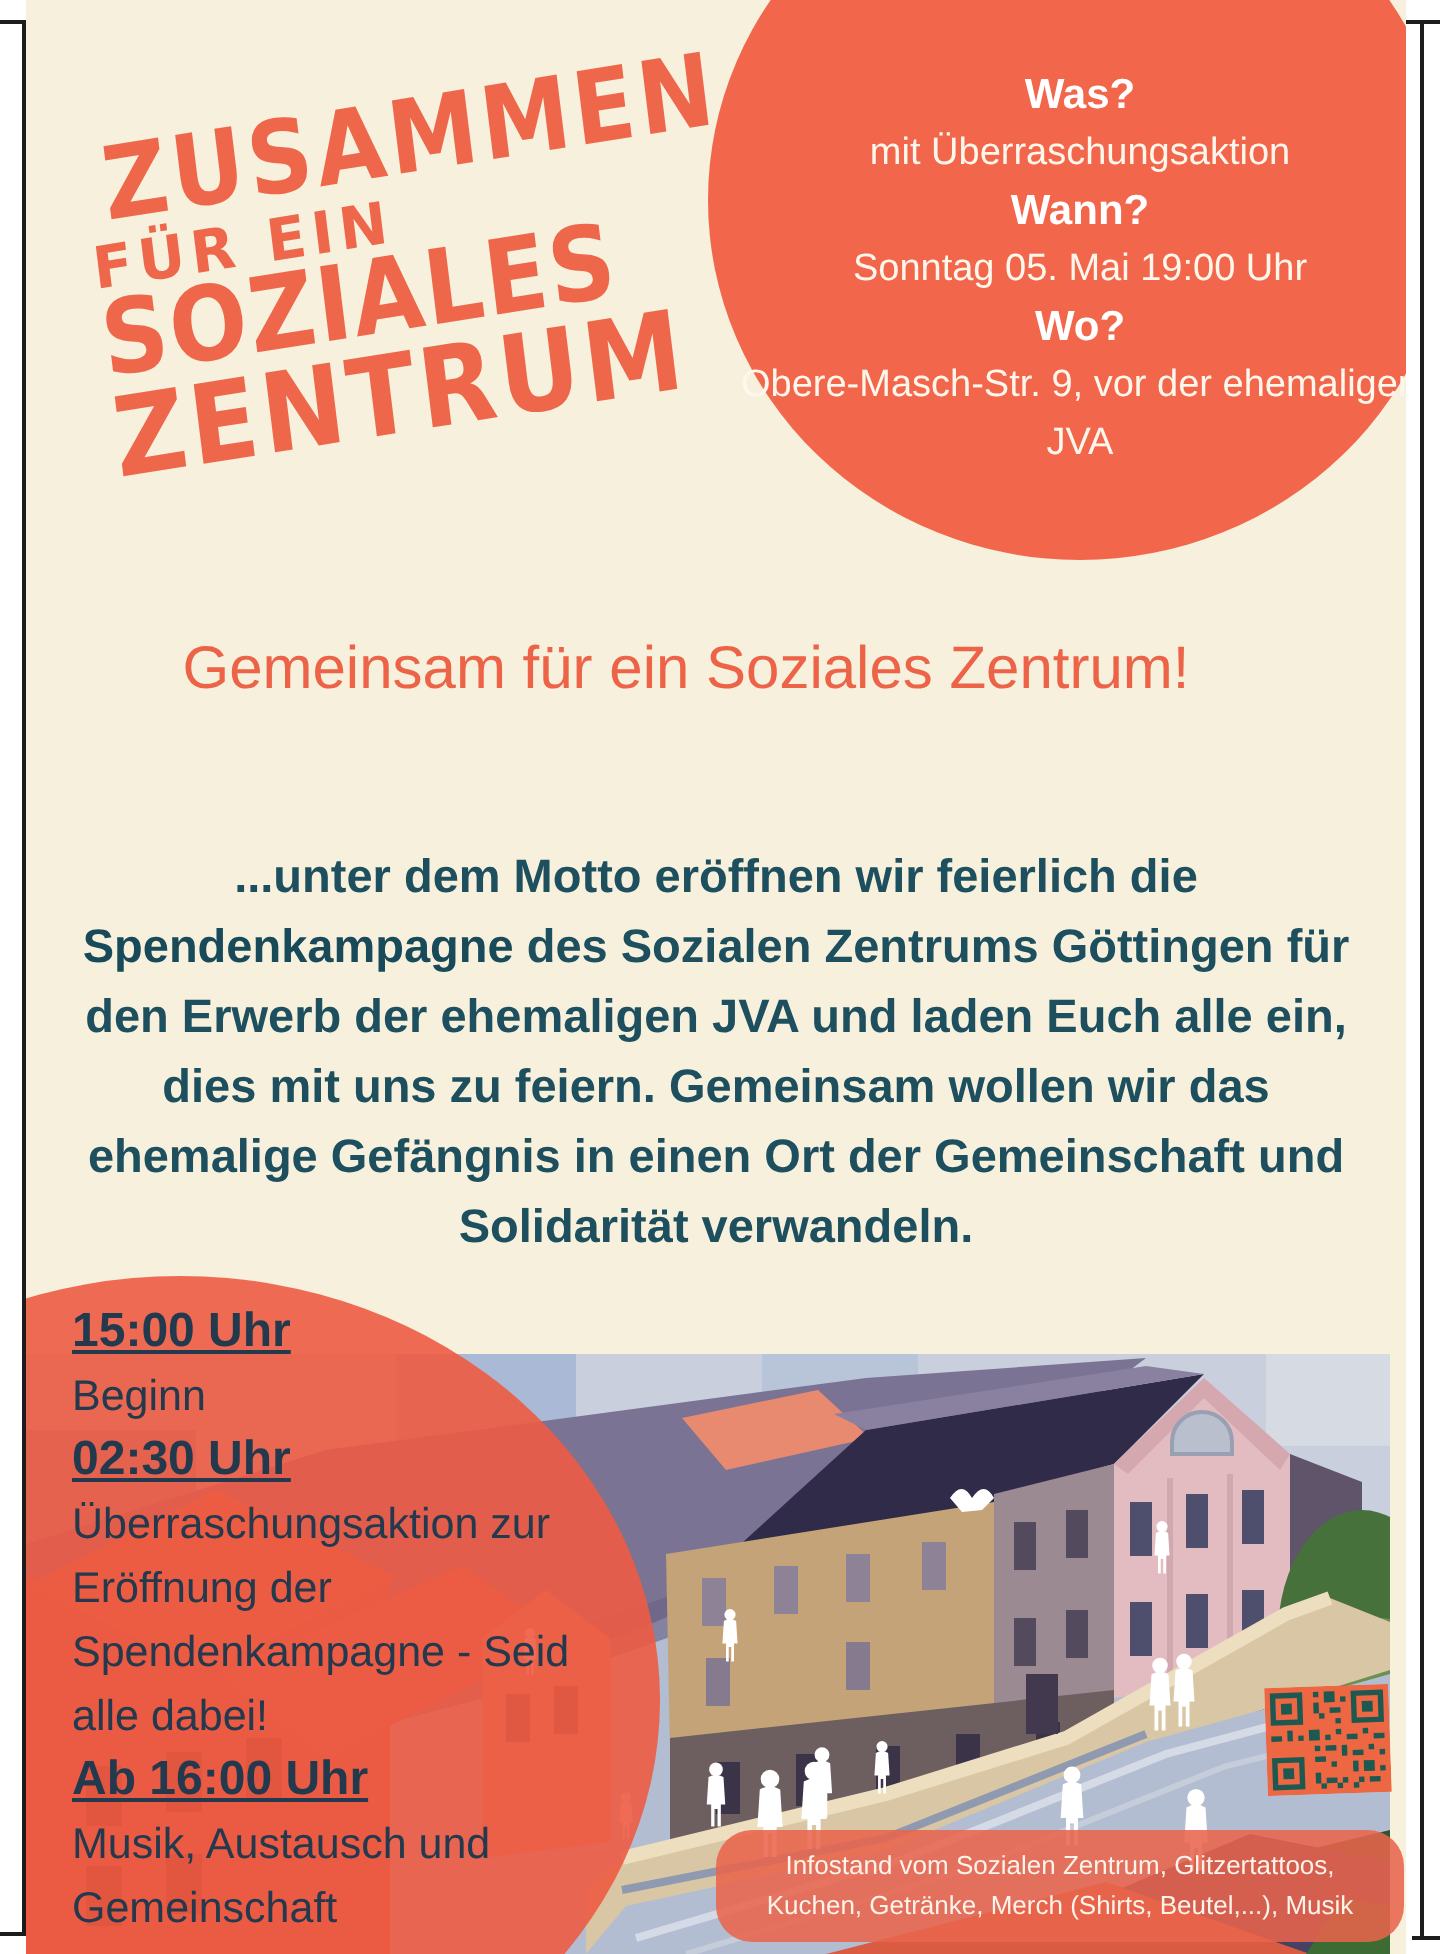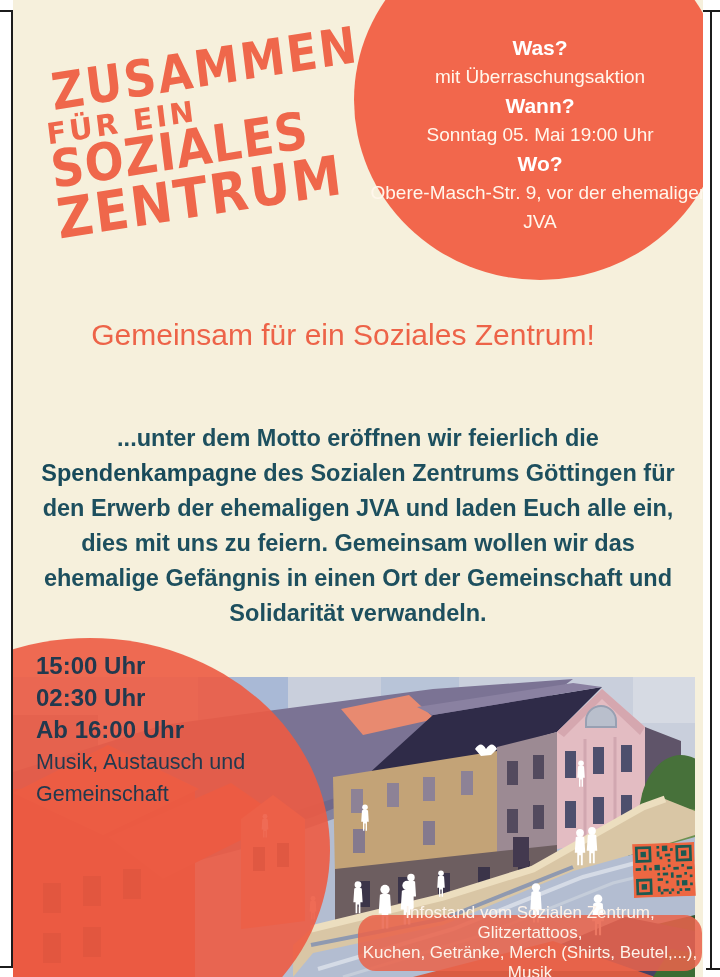--- a/index.html
+++ b/index.html
@@ -31,26 +31,26 @@
   
   #intro{left:8px;top:421px;width:674px;text-align:center;color:#1d4f5e;
          font-size:23.5px;line-height:35px;font-weight:bold;}
   #intro b{color:#184a5a;}
   
   #illu{left:0;top:677px;width:682px;height:300px;}
   
   #circle{left:-163px;top:638px;width:480px;height:424px;border-radius:50%;
           background:#ed5b43;opacity:0.9;}
   #schedule{left:23px;top:650px;width:256px;color:#22394e;font-size:21.5px;line-height:32px;}
-  #schedule .t{font-weight:bold;font-size:24px;}
+  #schedule .t{font-weight:bold;font-size:24px;text-decoration:underline;}
   
   #qr{left:620px;top:843px;width:62px;height:54px;transform:rotate(-2deg);}
   
   #pill{left:345px;top:915px;width:344px;height:56px;border-radius:18px;
-        background:rgba(233,100,76,0.87);color:#fdf3ea;font-size:17px;line-height:20px;
+        background:rgba(233,100,76,0.87);color:#fdf3ea;font-size:13px;line-height:20px;
         text-align:center;display:flex;flex-direction:column;justify-content:center;}
 </style>
 </head>
 <body>
 
 <div id="stage">
 
   <div class="mark" style="left:11px;top:10px;width:2px;height:957px;"></div>
   <div class="mark" style="left:0;top:10px;width:13px;height:2px;"></div>
   <div class="mark" style="left:0;top:966px;width:13px;height:2px;"></div>
@@ -186,21 +186,23 @@
       <use href="#person" transform="translate(394,228) scale(1.5)"></use>
       <use href="#person" transform="translate(352,142) scale(0.9)"></use>
       <use href="#person" transform="translate(568,98) scale(0.9)"></use>
       <use href="#person" transform="translate(252,150) scale(0.8)"></use>
     </svg>
 
     <div id="circle" class="abs"></div>
 
     <div id="schedule" class="abs">
       <div class="t">15:00 Uhr</div>
+      <div class="d">Beginn</div>
       <div class="t">02:30 Uhr</div>
+      <div class="d">Überraschungsaktion zur Eröffnung der Spendenkampagne - Seid alle dabei!</div>
       <div class="t">Ab 16:00 Uhr</div>
       <div class="d">Musik, Austausch und Gemeinschaft</div>
     </div>
 
     <svg id="qr" class="abs" viewBox="0 0 23 20">
       <rect x="0" y="0" width="23" height="20" fill="#ed6742"></rect>
       <g fill="#1d5950">
         <path d="M1,1h6v6h-6z M2,2v4h4v-4z" fill-rule="evenodd"></path>
           <rect x="3" y="3" width="2" height="2"></rect>
         <path d="M16,1h6v6h-6z M17,2v4h4v-4z" fill-rule="evenodd"></path>

